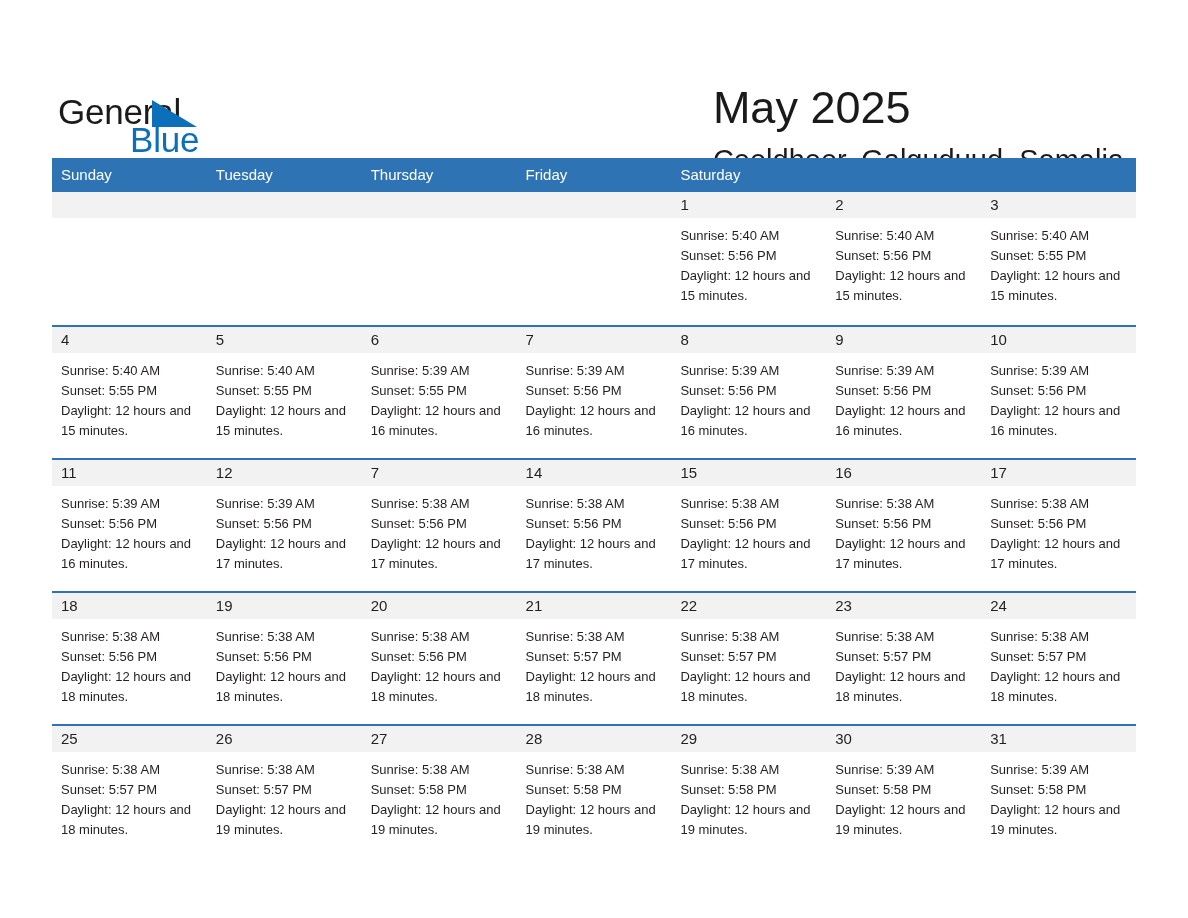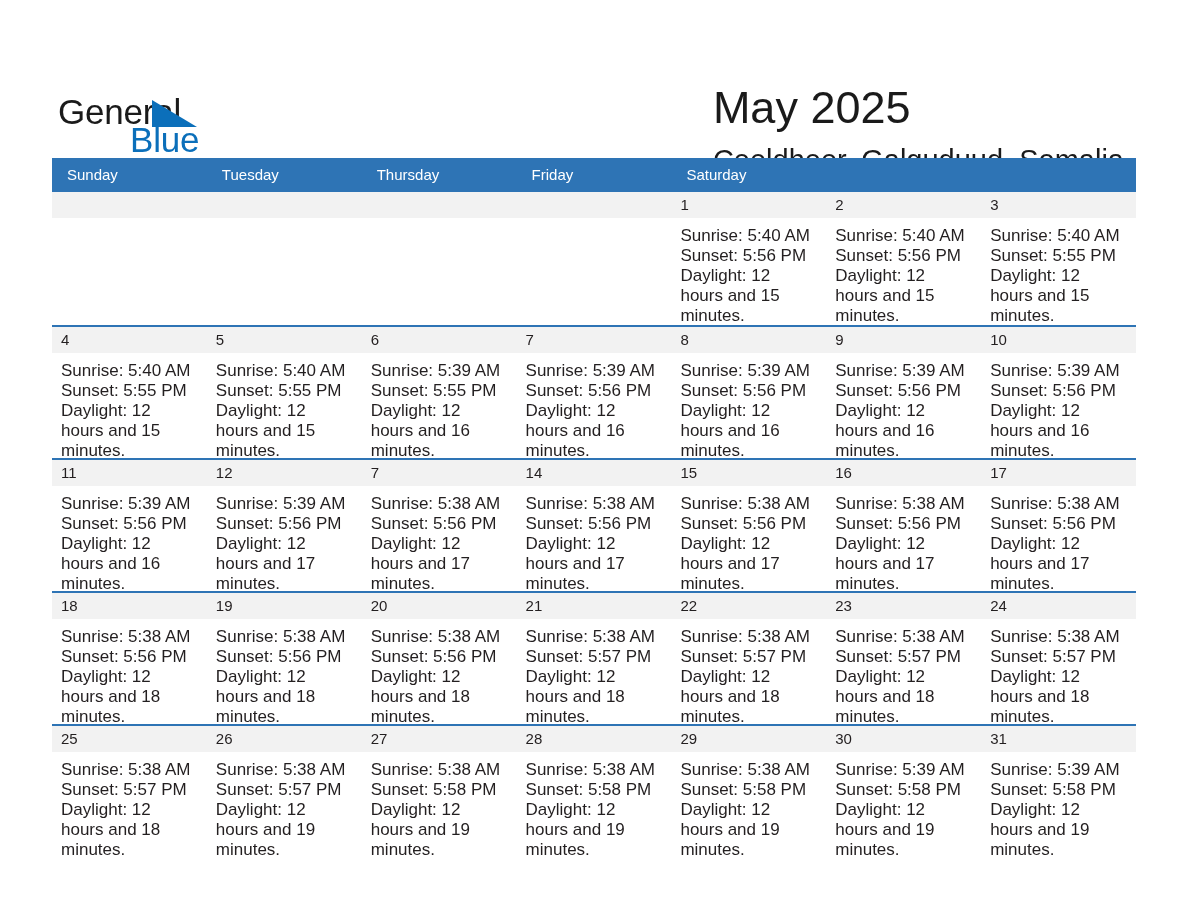--- a/index.html
+++ b/index.html
@@ -98,21 +98,21 @@
   }
   .weekday-header {
     display: grid;
     grid-template-columns: repeat(7, 1fr);
     background: #2e74b5;
   }
   .weekday-cell {
     color: #ffffff;
     font-size: 15px;
     line-height: 19px;
-    padding: 7px 0 8px 15px;
+    padding: 7px 0 8px 9px;
     font-family: "Liberation Sans", sans-serif;
   }
 
   .week-row {
     display: grid;
     grid-template-columns: repeat(7, 1fr);
     border-top: 2px solid #2e74b5;
     height: 133px;
     box-sizing: border-box;
   }
@@ -128,21 +128,21 @@
     height: 26px;
     font-size: 15px;
     line-height: 26px;
     padding-left: 9px;
     color: #231f20;
     font-family: "Liberation Sans", sans-serif;
   }
   .day-cell.empty .day-number { background: #f2f2f2; }
   .day-body {
     padding: 8px 10px 0 9px;
-    font-size: 17px;
+    font-size: 13px;
     line-height: 20px;
     color: #231f20;
     font-family: "Liberation Sans", sans-serif;
   }
   .day-body div { white-space: nowrap; }
   .daylight-line { white-space: normal !important; }
 </style>
 </head>
 <body>
 

